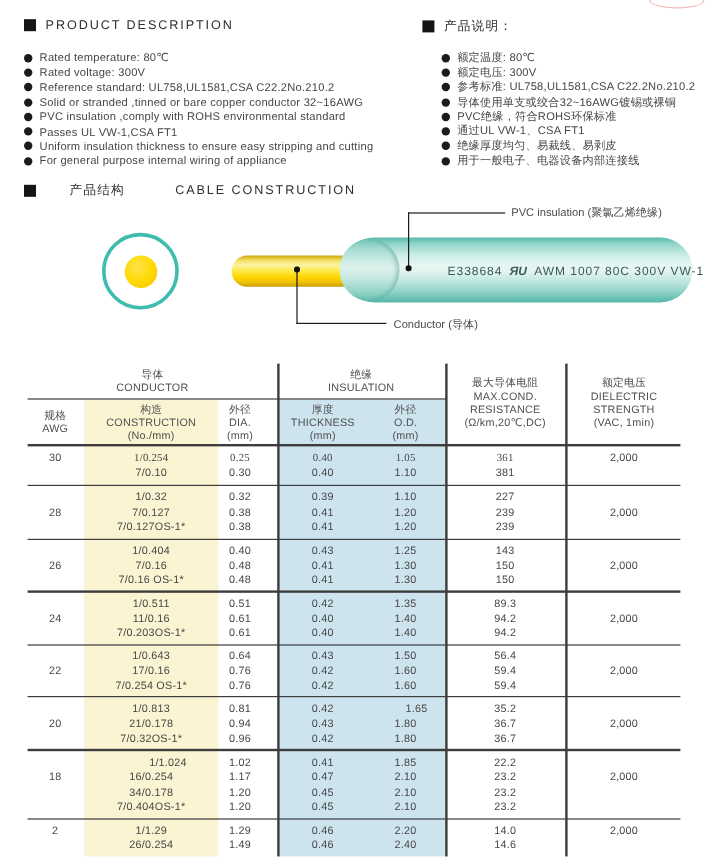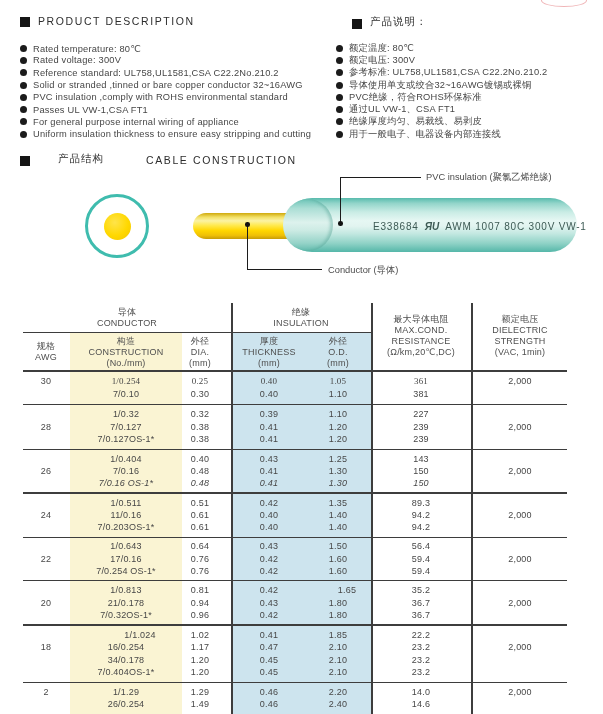--- a/index.html
+++ b/index.html
@@ -1,20 +1,20 @@
 <!DOCTYPE html>
 <html><head>
 <meta charset="utf-8">
 <style>
   html,body{margin:0;padding:0;background:#ffffff;}
   #page{position:relative;width:603px;height:714px;background:#fff;overflow:hidden;
         font-family:"Liberation Sans","DejaVu Sans",sans-serif;color:#4a4a4a;}
   .abs{position:absolute;}
   
-  .sec-title{display:flex;align-items:flex-end;font-size:10.5px;letter-spacing:1.6px;color:#2d2d2d;white-space:nowrap;}
+  .sec-title{display:flex;align-items:center;font-size:10.5px;letter-spacing:1.6px;color:#2d2d2d;white-space:nowrap;}
   .sq{display:inline-block;width:10px;height:10px;background:#151515;margin-right:8px;flex:0 0 auto;}
   .sec-title .zh{letter-spacing:2px;margin-right:22px;}
   
   ul.desc{list-style:none;margin:0;padding:0;}
   ul.desc li{height:12.3px;display:flex;align-items:center;font-size:9.3px;letter-spacing:0.2px;white-space:nowrap;color:#464646;}
   .dot{display:inline-block;width:7px;height:7px;border-radius:50%;background:#1b1b1b;margin-right:6px;flex:0 0 auto;}
   
   #logo-arc{left:541px;top:-6px;width:44px;height:11px;border:1.6px solid rgba(226,108,112,.5);border-radius:50%;}
   
   #cross-outer{left:85px;top:194px;width:58px;height:58px;border:3.5px solid #3fbcae;border-radius:50%;background:#fff;display:flex;align-items:center;justify-content:center;}
@@ -75,33 +75,33 @@
       <li>
         <span class="dot"></span>
         <span>PVC insulation ,comply with ROHS environmental standard</span>
       </li>
       <li>
         <span class="dot"></span>
         <span>Passes UL VW-1,CSA FT1</span>
       </li>
       <li>
         <span class="dot"></span>
+        <span>Uniform insulation thickness to ensure easy stripping and cutting</span>
+      </li>
+      <li>
+        <span class="dot"></span>
         <span>For general purpose internal wiring of appliance</span>
-      </li>
-      <li>
-        <span class="dot"></span>
-        <span>Uniform insulation thickness to ensure easy stripping and cutting</span>
       </li>
     </ul>
 
   <div class="abs sec-title" style="left:352px;top:15px;">
     <span class="sq"></span>
     <span style="letter-spacing:1px;">产品说明：</span>
   </div>
-  <ul class="abs desc" style="left:336px;top:42px;" id="desc-zh-list">
+  <ul class="abs desc" style="left:368px;top:42px;" id="desc-zh-list">
       <li>
         <span class="dot"></span>
         <span>额定温度: 80℃</span>
       </li>
       <li>
         <span class="dot"></span>
         <span>额定电压: 300V</span>
       </li>
       <li>
         <span class="dot"></span>
@@ -276,21 +276,21 @@
             <div class="cell" style="left: 315px;">1.25</div>
             <div class="cell" style="left: 398px;">143</div>
           </div>
           <div class="row" style="height: 12.4px; line-height: 12.4px;">
             <div class="cell" style="left: 103px;">7/0.16</div>
             <div class="cell" style="left: 177px;">0.48</div>
             <div class="cell" style="left: 246px;">0.41</div>
             <div class="cell" style="left: 315px;">1.30</div>
             <div class="cell" style="left: 398px;">150</div>
           </div>
-          <div class="row" style="height: 12.4px; line-height: 12.4px; font-style: italic;">
+          <div class="row" style="height: 12.4px; line-height: 12.4px;">
             <div class="cell" style="left: 103px;">7/0.16 OS-1*</div>
             <div class="cell" style="left: 177px;">0.48</div>
             <div class="cell" style="left: 246px;">0.41</div>
             <div class="cell" style="left: 315px;">1.30</div>
             <div class="cell" style="left: 398px;">150</div>
           </div>
         </div>
         <div class="group" style="top: 190px; height: 44.5px;">
           <div class="gcell" style="left: 23px; top: 16.05px; line-height: 12.4px;">24</div>
           <div class="gcell" style="left: 497px; top: 16.05px; line-height: 12.4px;">2,000</div>

